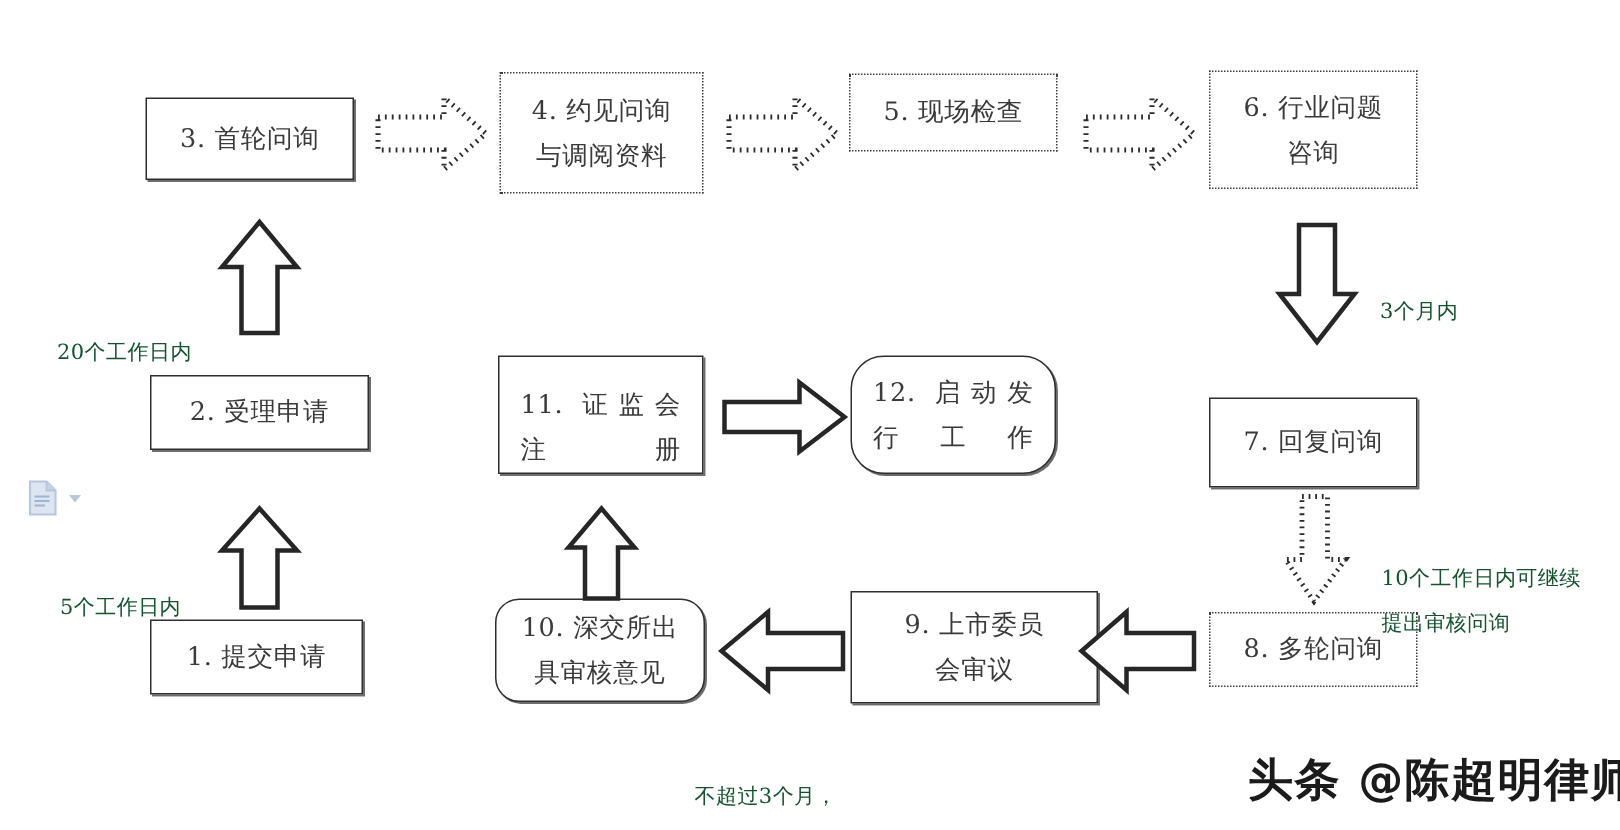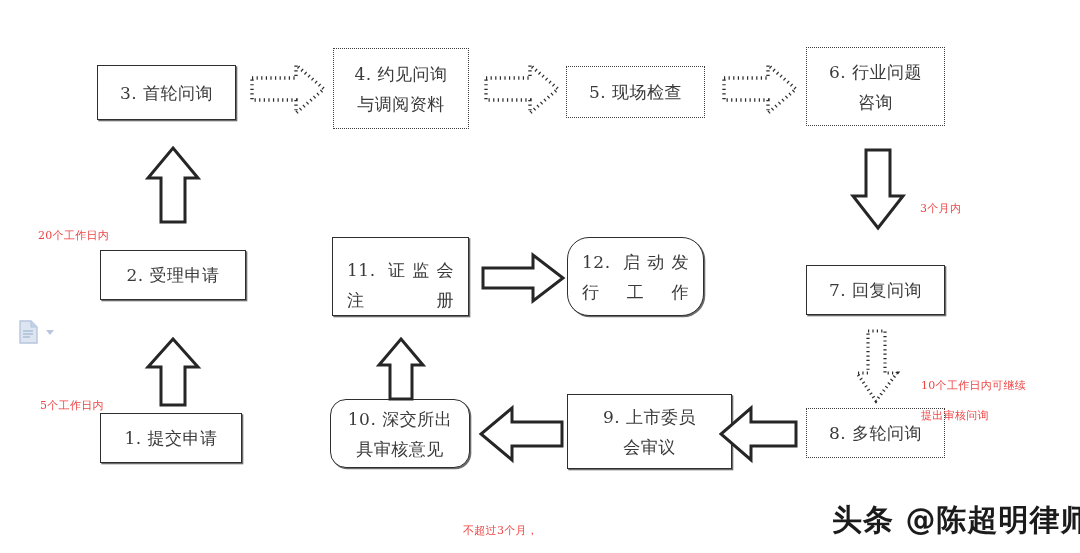--- a/index.html
+++ b/index.html
@@ -42,22 +42,22 @@
   }
   .node.justify .txt {
     text-align: justify;
     text-align-last: justify;
     width: 100%;
     padding: 0 14px;
     box-sizing: border-box;
   }
   .label {
     position: absolute;
-    color: #ef4444;
-    font-size: 11px;
+    color: #14532d;
+    font-size: 14px;
     line-height: 27px;
     letter-spacing: 0.3px;
     white-space: pre-line;
     font-family: "DejaVu Serif", "Liberation Serif", serif;
   }
   .arrow {
     position: absolute;
   }
   .arrow svg { display: block; overflow: visible; }
   .doc-icon {
@@ -97,30 +97,30 @@
 
   <div class="node solid" style="left:97px; top:65px; width:139px; height:55px;">
     <span class="txt">3. 首轮问询</span>
   </div>
 
   <div class="node dotted" style="left:333px; top:48px; width:136px; height:81px;">
     <span class="txt">4. 约见问询
 与调阅资料</span>
   </div>
 
-  <div class="node dotted" style="left:566px; top:66px; width:139px; height:52px;justify-content:center;">
+  <div class="node dotted" style="left:566px; top:49px; width:139px; height:52px;justify-content:center;">
     <span class="txt">5. 现场检查</span>
   </div>
 
   <div class="node dotted" style="left:806px; top:47px; width:139px; height:79px;">
     <span class="txt">6. 行业问题
 咨询</span>
   </div>
 
-  <div class="node solid" style="left:806px; top:265px; width:139px; height:50px;">
+  <div class="node solid" style="left:806px; top:265px; width:139px; height:60px;">
     <span class="txt">7. 回复问询</span>
   </div>
 
   <div class="node dotted" style="left:806px; top:408px; width:139px; height:50px;">
     <span class="txt">8. 多轮问询</span>
   </div>
 
   <div class="node solid" style="left:567px; top:394px; width:165px; height:75px;">
     <span class="txt">9. 上市委员
 会审议</span>

